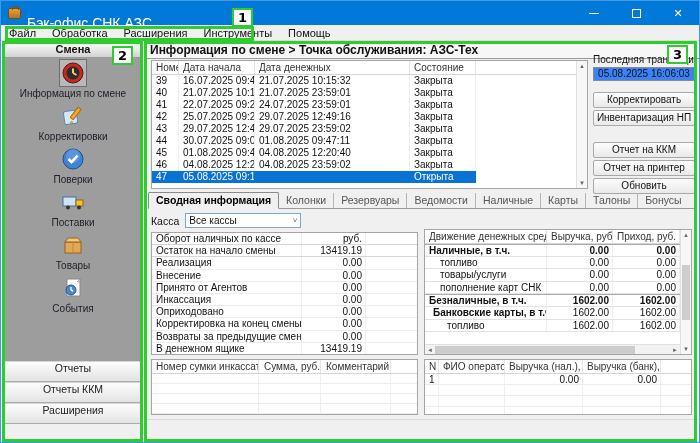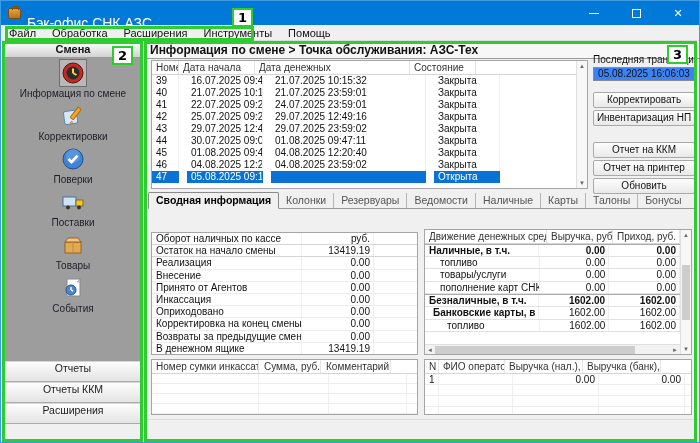--- a/index.html
+++ b/index.html
@@ -40,21 +40,21 @@
     border-top:1px solid #d6d6d6; font-size:10.5px; text-align:center; line-height:12px; color:#222; cursor:default; }
   
   .main { position:absolute; left:143px; top:40px; width:555px; height:401px; background:#f0f0f0; }
   .crumb { position:absolute; left:0; top:0; width:100%; height:18px; background:#f7f7f7;
     border-bottom:1px solid #9a9a9a; font-size:12px; font-weight:bold; color:#111;
     padding:2px 0 0 6px; white-space:nowrap; }
   
   .tbl { position:absolute; background:#fff; border:1px solid #a5a5a5; overflow:hidden; font-size:10px; color:#111; }
   .thead { display:flex; border-bottom:1px solid #d5d5d5; color:#333; }
   .th { padding:1px 0 0 4px; white-space:nowrap; overflow:hidden; border-right:1px solid #e4e4e4; height:13px; }
-  .tr { display:flex; height:12px;gap:8px; }
+  .tr { display:flex; height:12px; }
   .td { padding:0 3px 0 4px; white-space:nowrap; overflow:hidden; border-right:1px solid #efefef; }
   .r { text-align:right; }
   
   .shift { left:7px; top:19px; width:437px; height:129px; }
   .shift .th:nth-child(1), .shift .td:nth-child(1){width:27px;}
   .shift .th:nth-child(2), .shift .td:nth-child(2){width:76px;}
   .shift .th:nth-child(3), .shift .td:nth-child(3){width:155px;}
   .shift .th:nth-child(4), .shift .td:nth-child(4){width:66px;}
   .shift .tr.sel .td { background:#0a72d4; color:#fff; border-right-color:#0a72d4; }
   .vsb { position:absolute; right:0; top:0; width:11px; height:100%; background:#f7f7f7; border-left:1px solid #e0e0e0;
@@ -334,20 +334,27 @@
       <span class="tab active">Сводная информация</span>
       <span class="tab">Колонки</span>
       <span class="tab">Резервуары</span>
       <span class="tab">Ведомости</span>
       <span class="tab">Наличные</span>
       <span class="tab">Карты</span>
       <span class="tab">Талоны</span>
       <span class="tab">Бонусы</span>
     </div>
 
+    <div class="kassa">
+      <span>Касса</span>
+      <span class="combo">
+        <span>Все кассы</span>
+        <span class="arrow">˅</span>
+      </span>
+    </div>
 
     <div class="tbl cash">
       <div class="tr">
         <div class="td">Оборот наличных по кассе</div>
         <div class="td">руб.</div>
       </div>
       <div>
           <div class="tr">
             <div class="td">Остаток на начало смены</div>
             <div class="td">13419.19</div>

